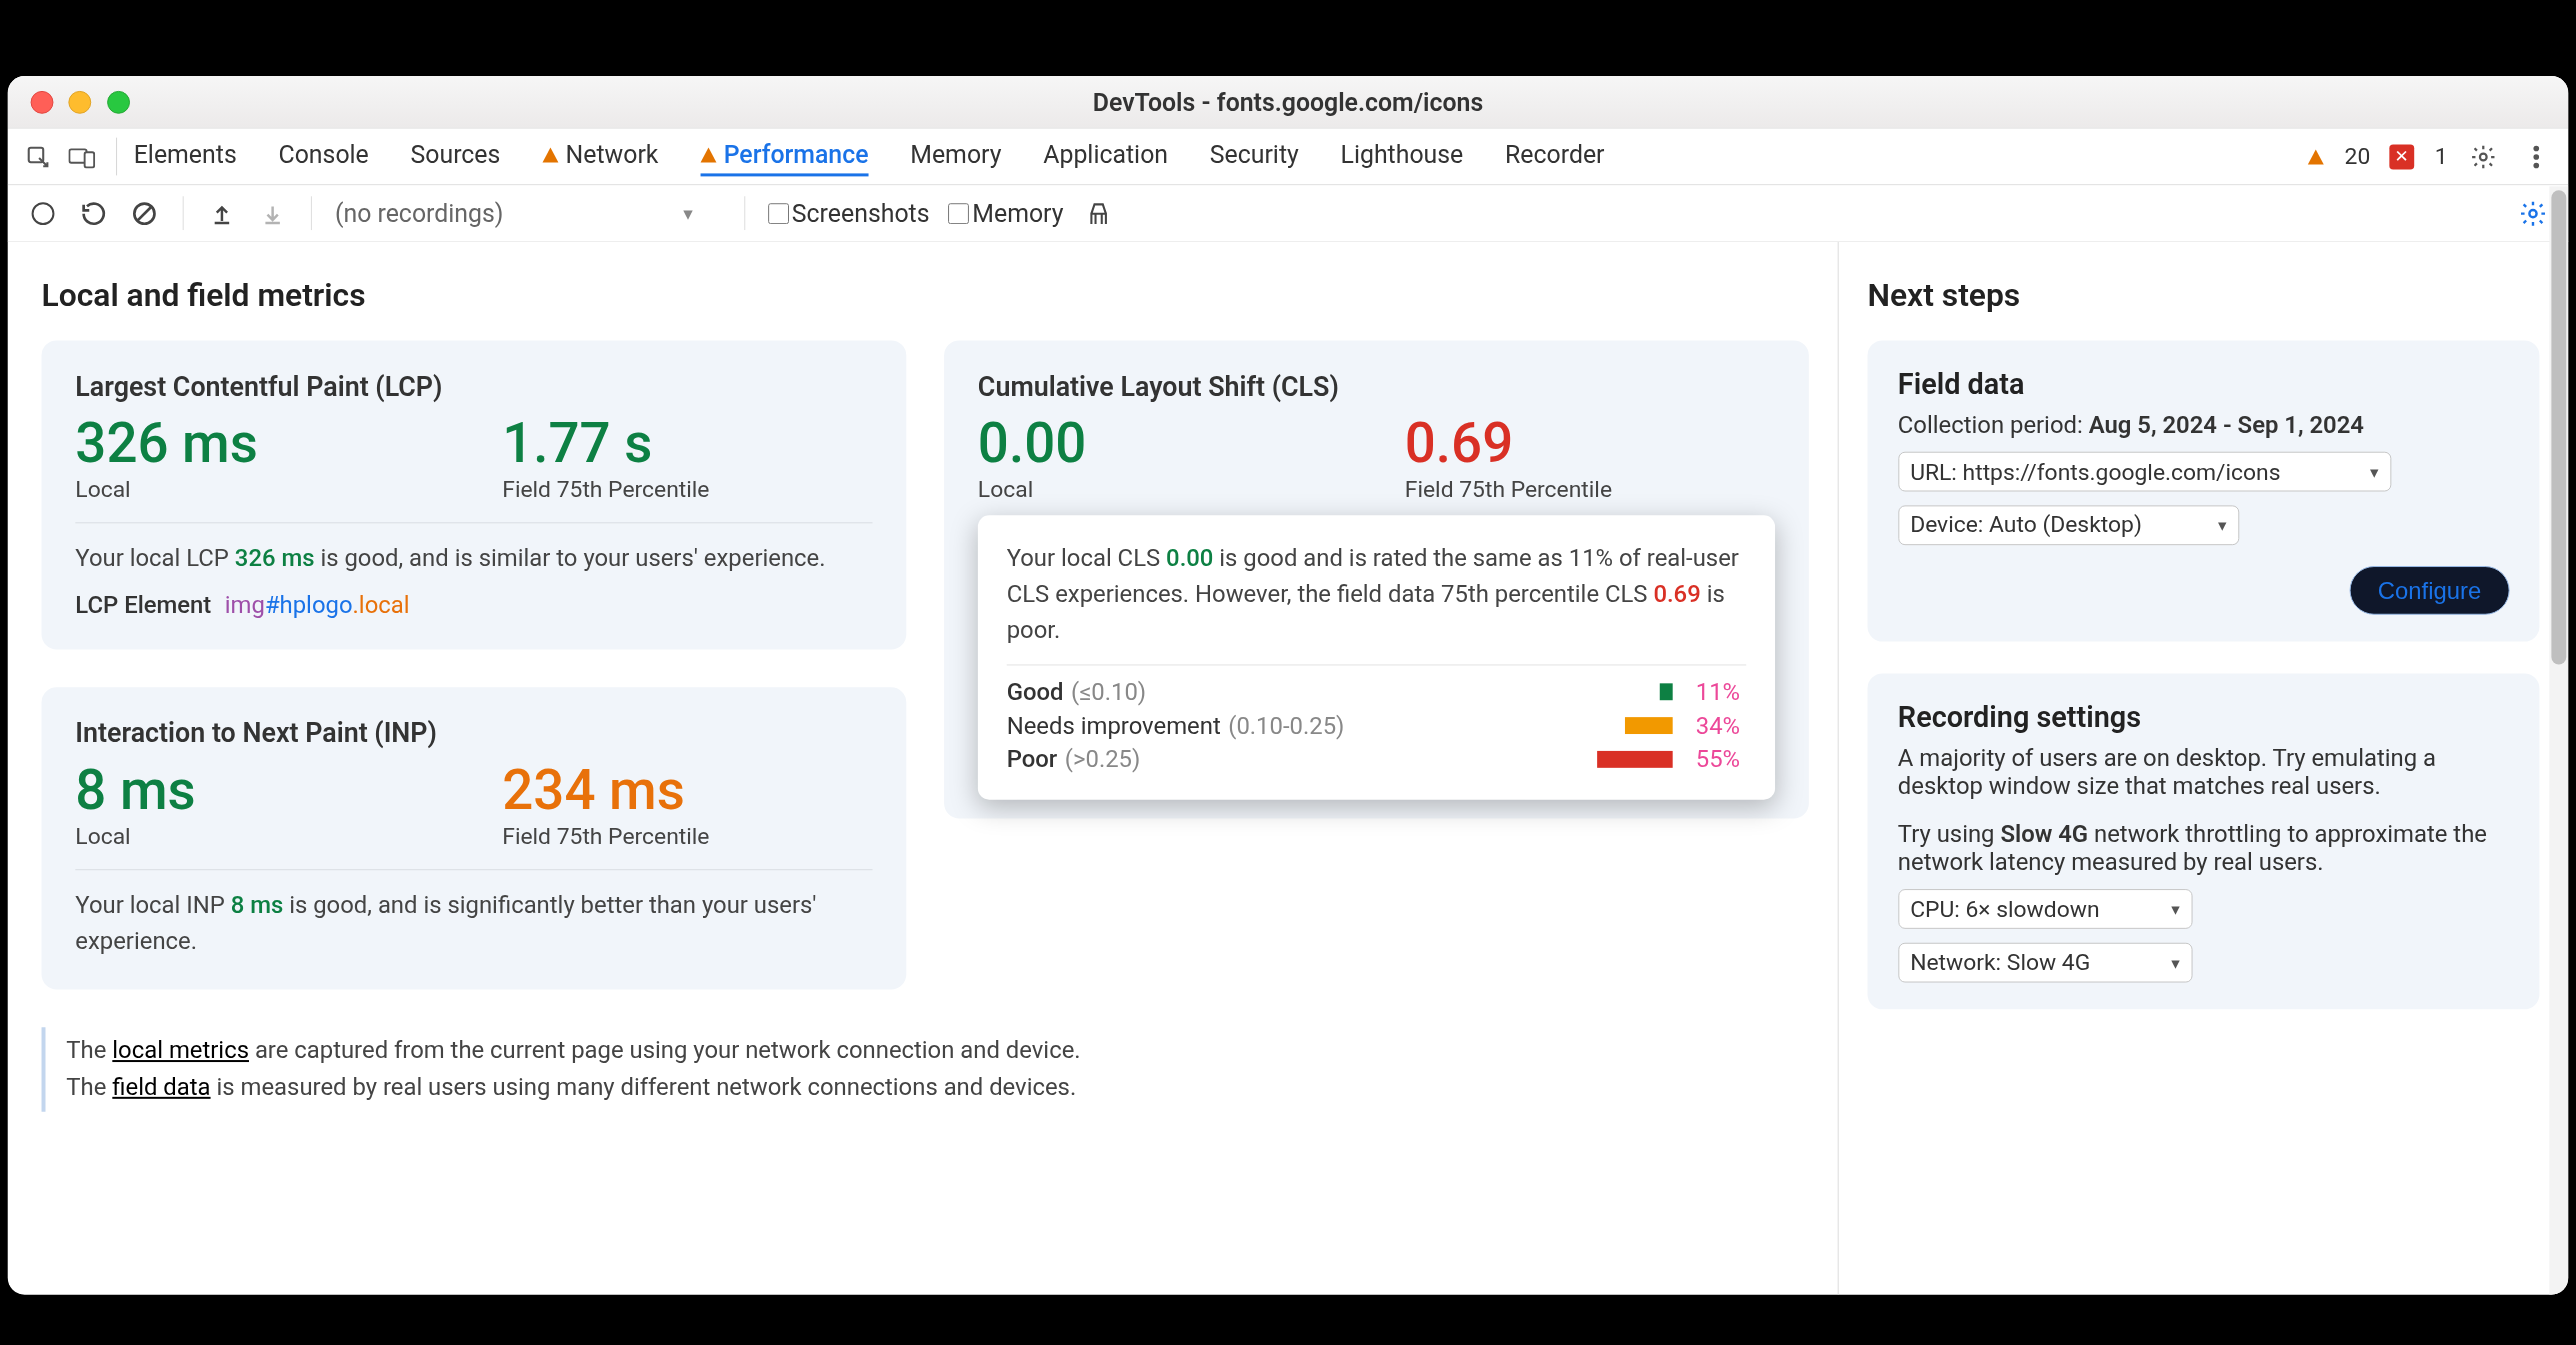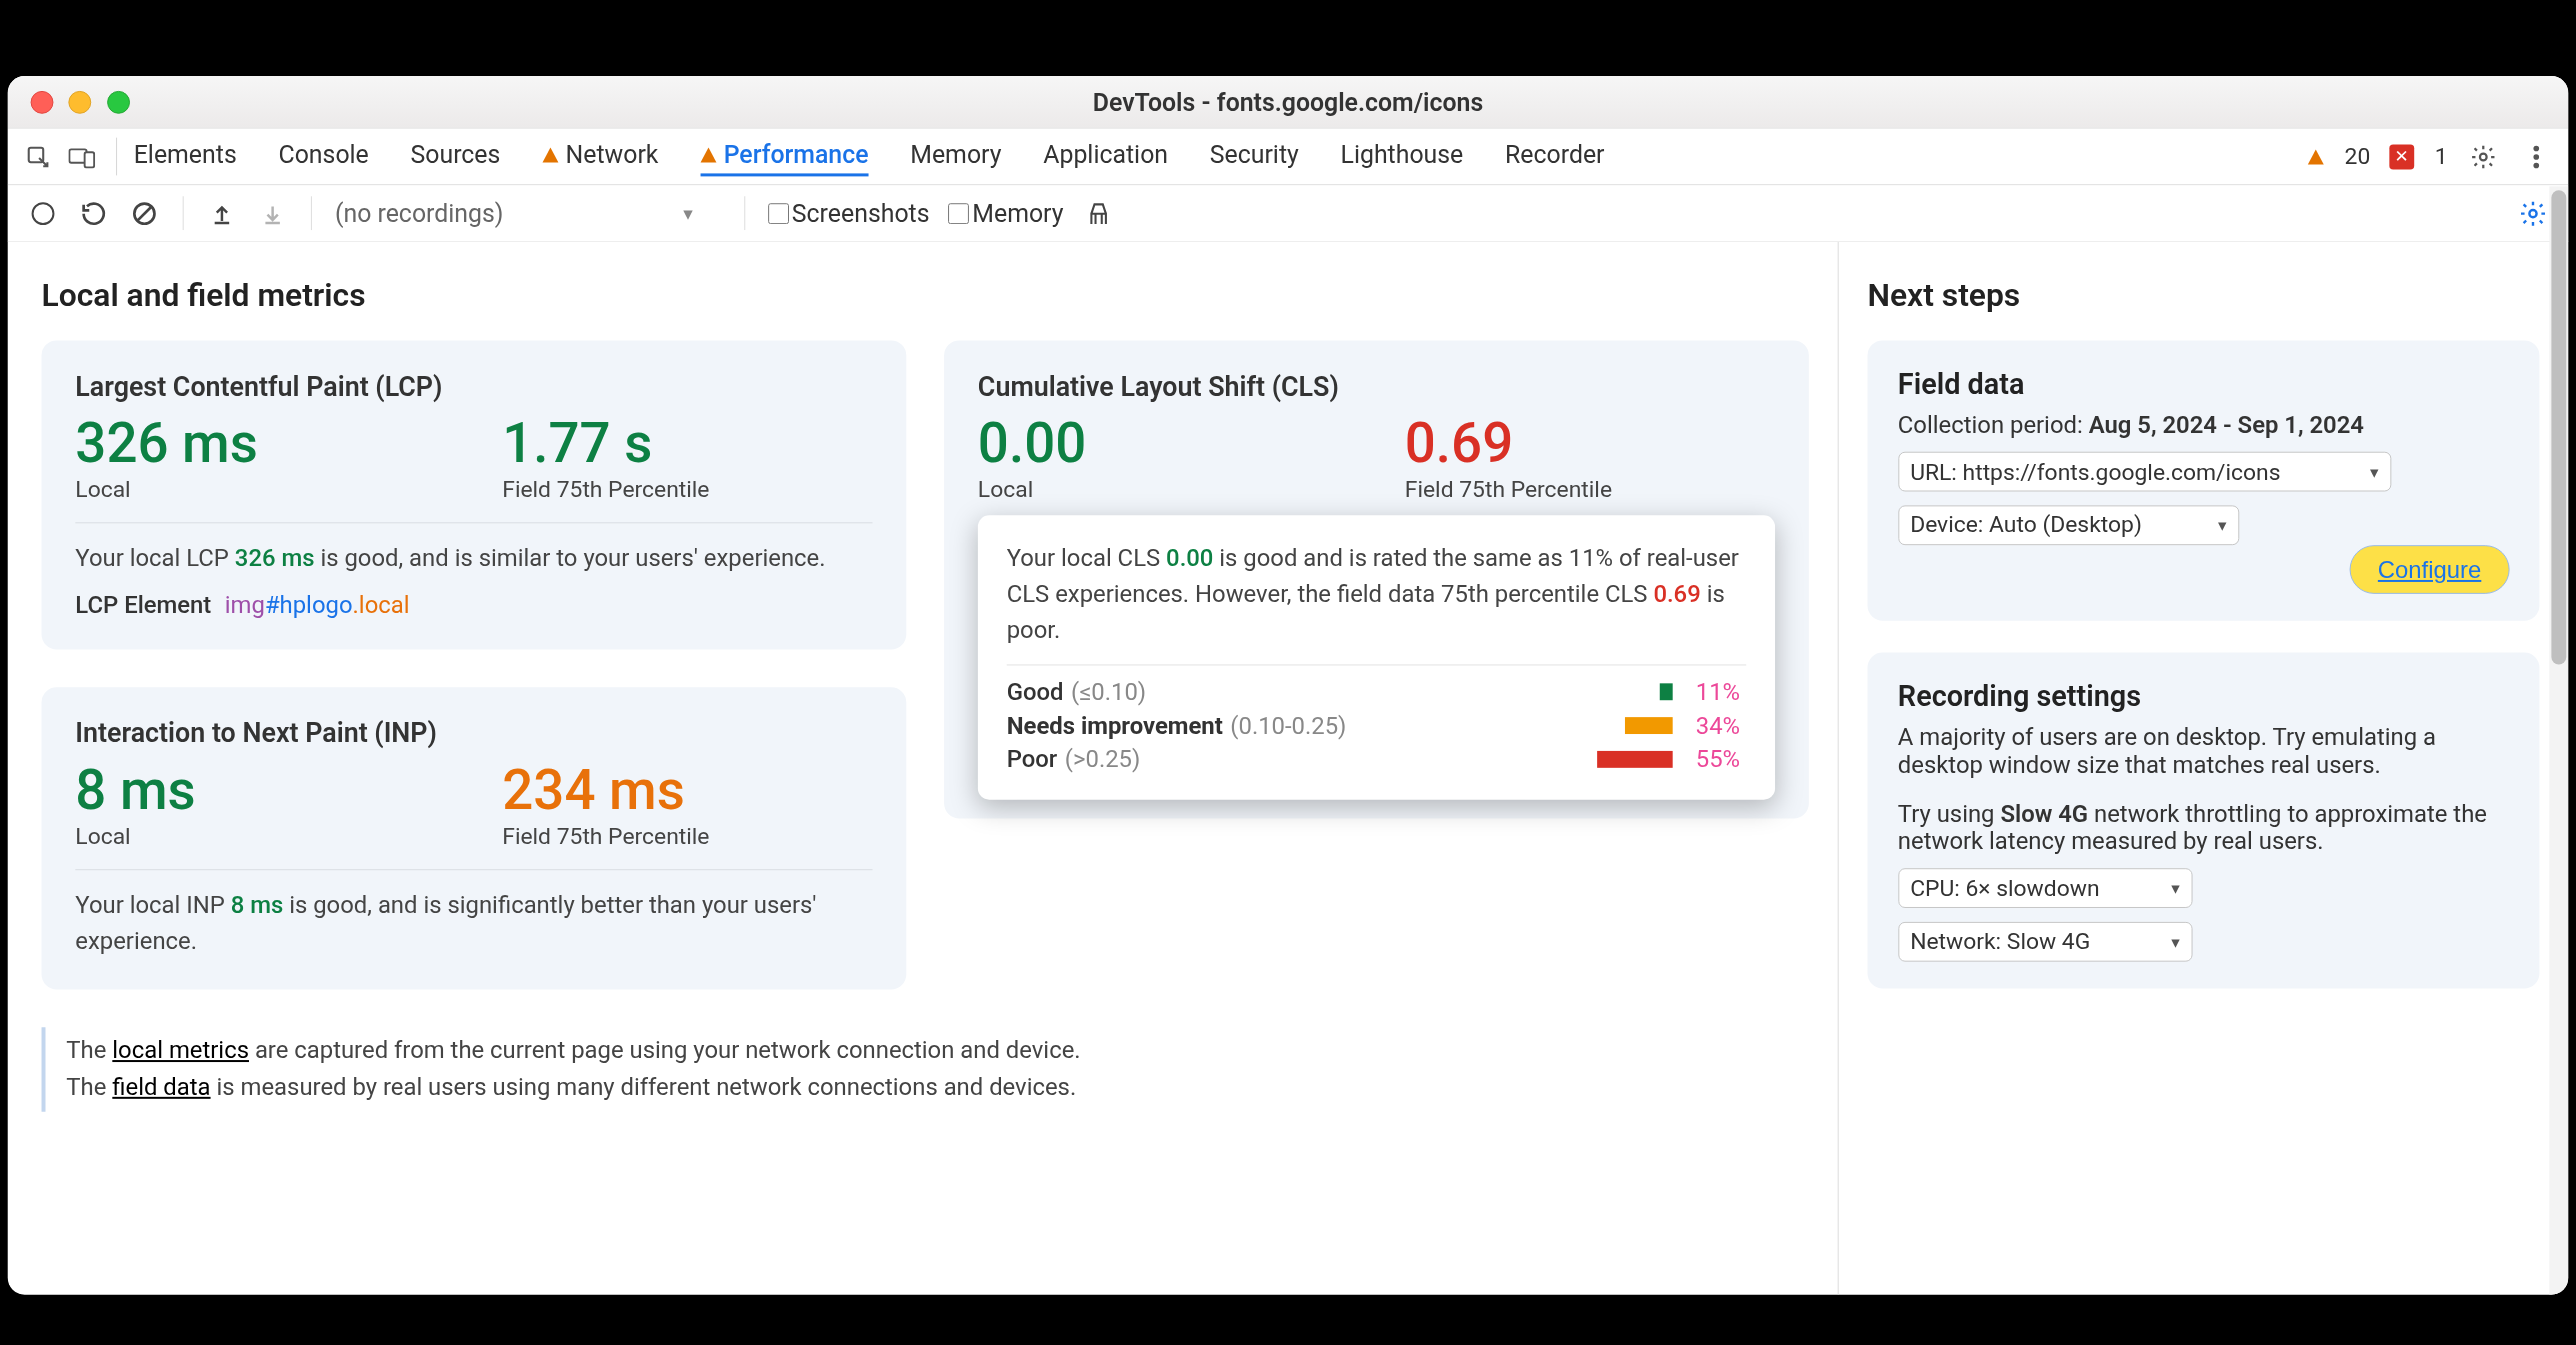--- a/index.html
+++ b/index.html
@@ -152,23 +152,23 @@
   .sidecard .plain { font-size:24px; color:#333;}
   .sidecard .bold { font-weight:600;}
   .dd {
     display:inline-flex; align-items:center; justify-content:space-between;
     background:#fff; border:1px solid #c6c6c6; border-radius:6.7px;
     padding: 5.7px 11.4px; font-size:23px; color:#333; cursor:pointer;
     margin-top:13.4px; min-width:248px;
   }
   .dd::after { content:"▾"; color:#555; margin-left:17px; font-size:17px;}
   .conf-btn {
-    float:right; 
-    border:1.9px solid #98b9e6; color:#1a73e8; background:#fde047;
-    border-radius:953px; padding: 9.5px 27px; font-size:24px; cursor:pointer;text-decoration:underline;
+    float:right; margin-top:21px;
+    border:1.9px solid #98b9e6; color:#1a73e8; background:#0f172a;
+    border-radius:953px; padding: 9.5px 27px; font-size:24px; cursor:pointer;
   }
   .scrolltrack {
     position:absolute; right:0; top:111px; bottom:0; width:19px;
     background:#f3f3f3;
   }
   .scrollthumb {
     position:absolute; right:1.9px; top:3.8px; width:15.3px; height:477px;
     background:#bfbfbf; border-radius:7.6px;
   }
 </style>
@@ -370,21 +370,21 @@
                       <span style="font-weight:500">Good</span> 
                       <span class="range">(≤0.10)</span>
                     </div>
                     <div class="dist-right">
                       <div class="bar g" style="width:13.4px"></div>
                       <span class="pct">11%</span>
                     </div>
                   </div>
                   <div class="dist-row">
                     <div class="dist-left">
-                      <span style="font-weight:700">Needs improvement</span> 
+                      <span style="font-weight:400">Needs improvement</span> 
                       <span class="range">(0.10-0.25)</span>
                     </div>
                     <div class="dist-right">
                       <div class="bar o" style="width:48px"></div>
                       <span class="pct">34%</span>
                     </div>
                   </div>
                   <div class="dist-row">
                     <div class="dist-left">
                       <span style="font-weight:500">Poor</span> 

